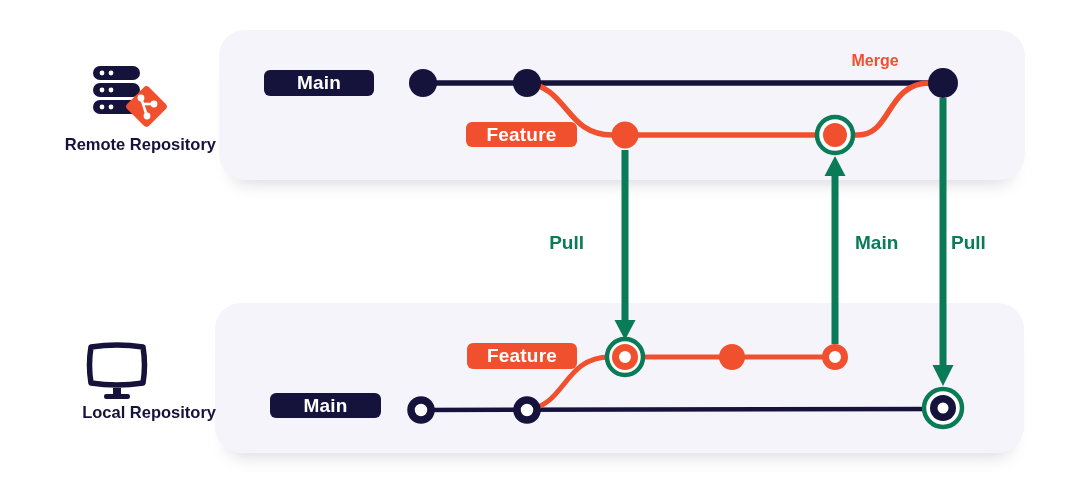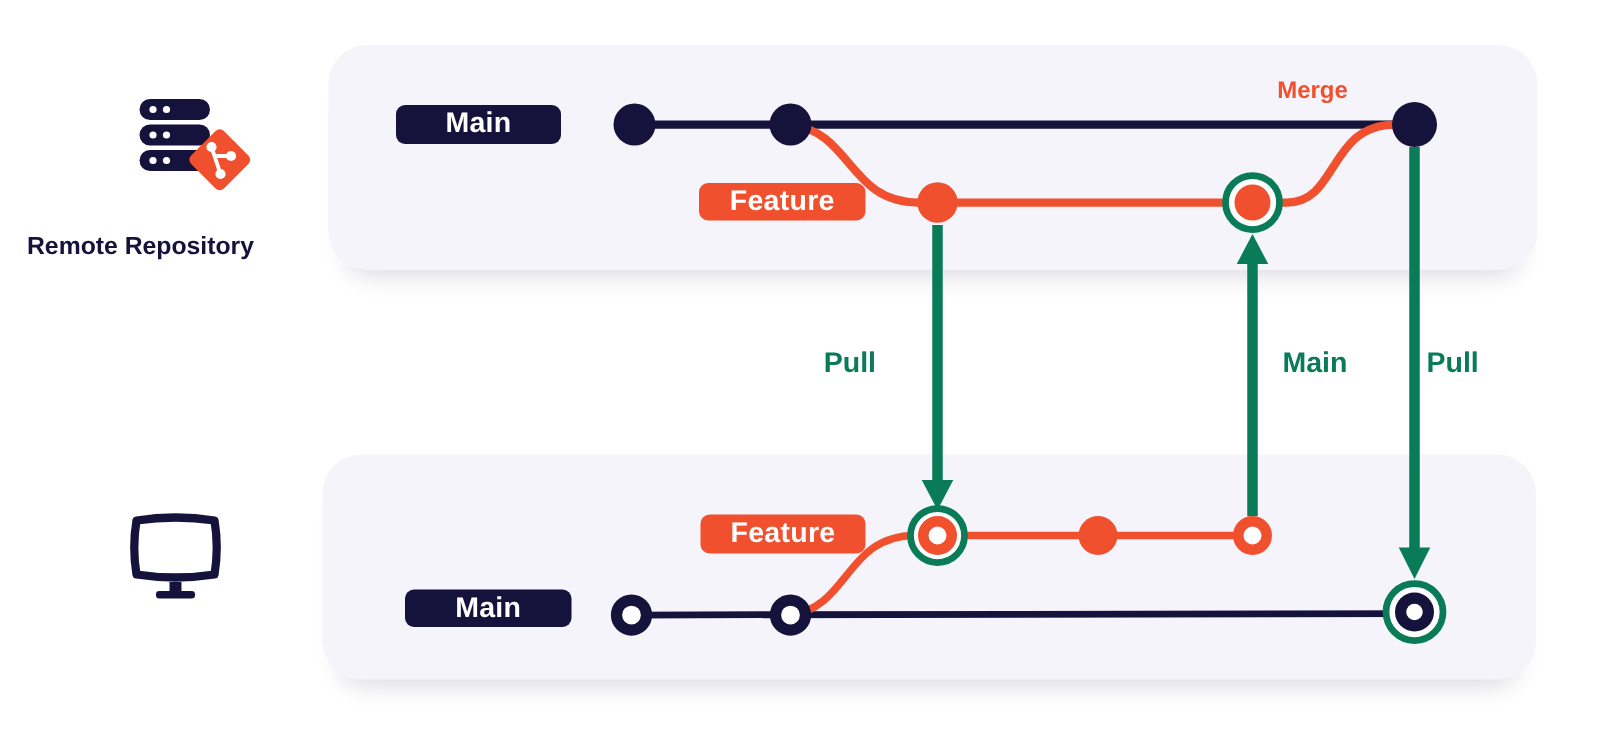--- a/index.html
+++ b/index.html
@@ -63,25 +63,24 @@
     left: 839px; top: 52px; width: 72px;
     text-align: center;
     font-weight: bold;
     font-size: 16px;
     color: var(--red);
   }
 
   .repo-caption {
     position: absolute;
     left: 18px; width: 198px;
-    text-align: left;
+    text-align: right;
     font-weight: bold;
     font-size: 16.5px;
     color: var(--navy);
-    margin-top: 20px;
   }
   .caption-remote { top: 135px; }
   .caption-local  { top: 403px; }
 
   .icon-wrap { position: absolute; }
   .icon-remote { left: 85px; top: 58px; }
   .icon-local  { left: 84px; top: 340px; }
 
   svg.overlay {
     position: absolute;
@@ -192,14 +191,15 @@
   <div class="branch-label branch-feature lbl-remote-feature">Feature</div>
   <div class="branch-label branch-feature lbl-local-feature">Feature</div>
   <div class="branch-label branch-main lbl-local-main">Main</div>
 
   <div class="merge-label">Merge</div>
   <div class="op-label lbl-pull-left">Pull</div>
   <div class="op-label lbl-push">Main</div>
   <div class="op-label lbl-pull-right">Pull</div>
 
   <div class="repo-caption caption-remote">Remote Repository</div>
+  <div class="repo-caption caption-local">Local Repository</div>
 
 </div>
 
 </body></html>

